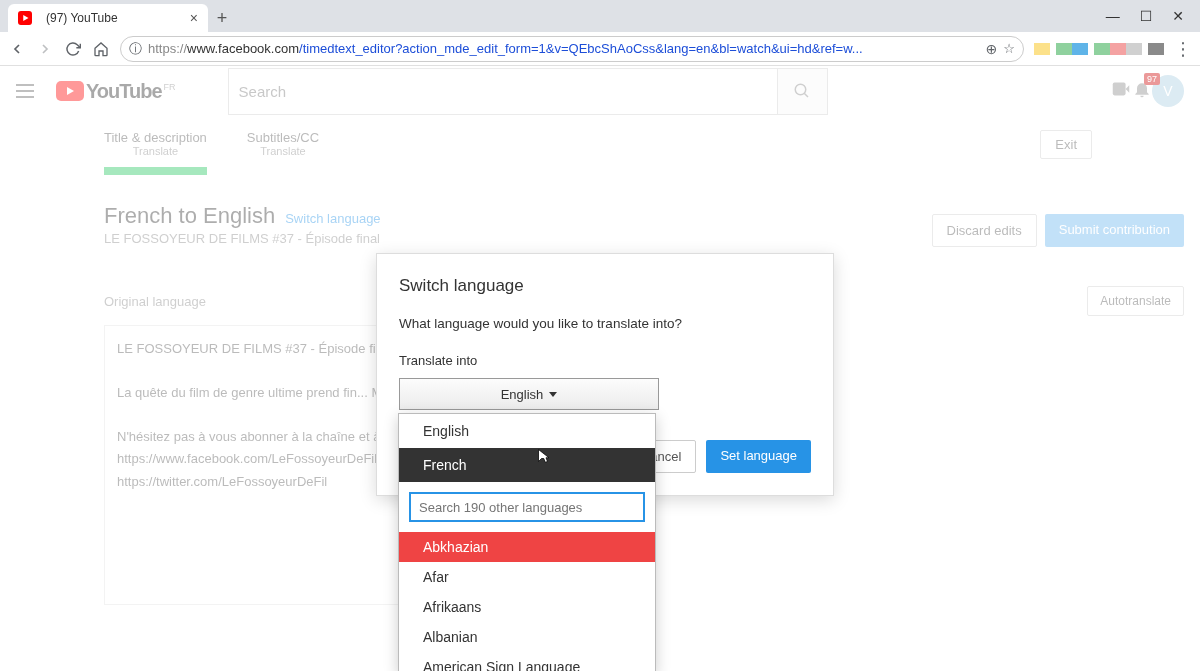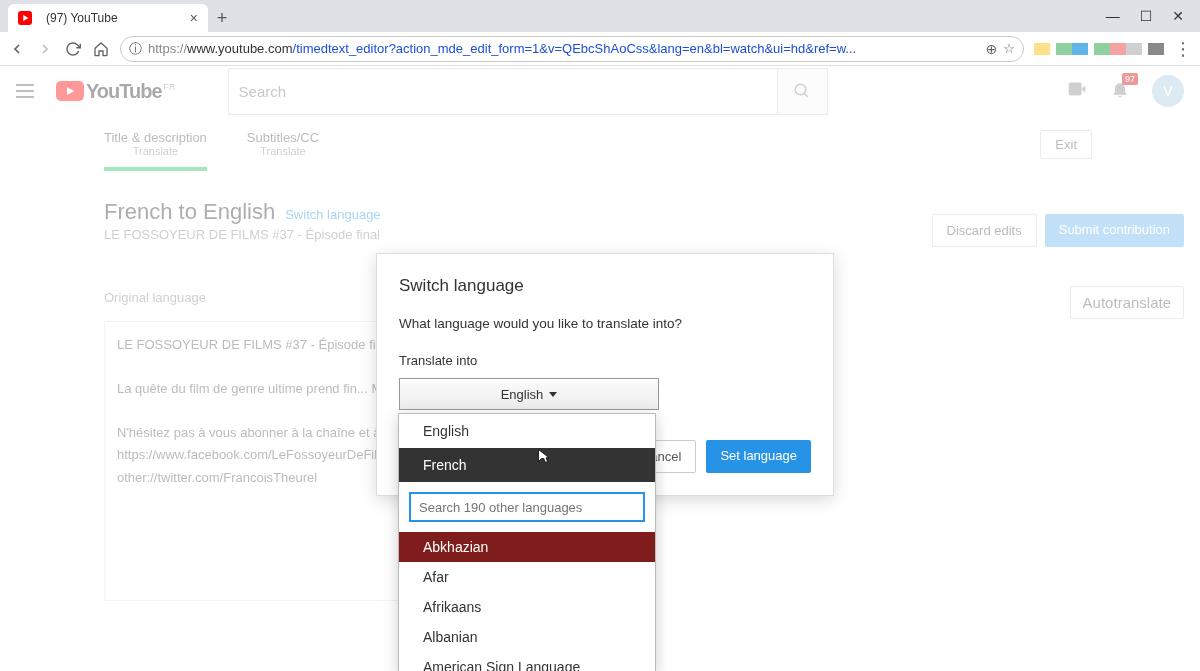--- a/index.html
+++ b/index.html
@@ -33,46 +33,46 @@
   .menu-icon { width: 20px; height: 20px; color: #606060; cursor: pointer; display:flex; flex-direction:column; justify-content:space-between; padding:3px 0;}
   .menu-icon span{height:2px;background:#606060;width:18px;}
   .yt-logo { display: flex; align-items: center; gap: 2px; }
   .yt-play { width: 28px; height: 20px; background: #ff0000; border-radius: 5px; display: flex; align-items: center; justify-content: center; }
   .yt-play::after { content: ""; border-left: 7px solid #fff; border-top: 4px solid transparent; border-bottom: 4px solid transparent; }
   .yt-text { font-weight: bold; font-size: 20px; color: #282828; letter-spacing: -1px; }
   .yt-region { font-size: 9px; color: #888; align-self: flex-start; margin-top: 2px; }
   .yt-search { flex: 1; max-width: 600px; height: 47px; border: 1px solid #ccc; display: flex; margin-left: 32px; }
   .yt-search input { flex: 1; border: none; padding: 0 10px; font-size: 15px; outline: none; }
   .yt-search-btn { width: 50px; background: #f8f8f8; border-left: 1px solid #ccc; display: flex; align-items: center; justify-content: center; color: #888; cursor: pointer; }
-  .yt-right { margin-left: auto; display: flex; align-items: center; gap: 22px; }
+  .yt-right { margin-left: auto; display: flex; align-items: center; }
   .yt-icon { color: #888; cursor: pointer; position: relative; }
   .notif-badge { position: absolute; top: -6px; right: -8px; background: #cc0000; color: #fff; font-size: 9px; padding: 1px 3px; border-radius: 2px; }
   .avatar { width: 32px; height: 32px; border-radius: 50%; background: #a7cde0; display: flex; align-items: center; justify-content: center; color: #fff; font-size: 14px; }
 
   
   .editor-body { padding: 14px 0 0 104px; max-width: 1100px; }
   .tabs-row { display: flex; gap: 40px; align-items: flex-start; }
   .tab-item { text-align: center; padding-bottom: 10px; cursor: pointer; }
   .tab-item .t1 { font-size: 13px; color: #555; }
   .tab-item .t2 { font-size: 11px; color: #888; }
-  .tab-item.active { border-bottom: 4px solid #22c55e; }
+  .tab-item.active { border-bottom: 8px solid #22c55e; }
   .exit-btn { margin-left: auto; margin-right: 8px; border: 1px solid #ccc; padding: 6px 14px; font-size: 13px; color: #555; border-radius: 2px; cursor: pointer; }
 
   .heading-row { display: flex; align-items: baseline; gap: 10px; margin-top: 28px; }
   .heading { font-size: 22px; color: #333; }
   .switch-link { font-size: 13px; color: #2793e6; cursor: pointer; }
   .subtitle { font-size: 13px; color: #888; margin-top: 2px; }
   .action-btns { position: absolute; right: 16px; top: 148px; display: flex; gap: 8px; }
   .btn { padding: 8px 14px; font-size: 13px; border-radius: 2px; cursor: pointer; }
   .btn-outline { border: 1px solid #ccc; color: #555; background: #fff; }
   .btn-primary { background: #2793e6; color: #fff; border: none; }
 
   .orig-label { font-size: 13px; color: #888; margin-top: 48px; }
   .textarea-box { border: 1px solid #e0e0e0; margin-top: 16px; padding: 12px; font-size: 13px; color: #555; line-height: 1.7; width: 490px; height: 280px; }
-  .autotranslate { position: absolute; right: 16px; top: 220px; border: 1px solid #ccc; padding: 7px 12px; font-size: 15px; color: #555; border-radius: 2px; cursor: pointer; }
+  .autotranslate { position: absolute; right: 16px; top: 220px; border: 1px solid #ccc; padding: 7px 12px; font-size: 12px; color: #555; border-radius: 2px; cursor: pointer; }
 
   
   .white-overlay { position: absolute; top: 66px; left:0; right:0; bottom:0; background: rgba(255,255,255,0.6); }
 
   
   .modal { position: absolute; left: 376px; top: 253px; width: 458px; background: #fff; border: 1px solid #ddd; box-shadow: 0 4px 16px rgba(0,0,0,0.15); padding: 22px; }
   .modal-title { font-size: 17px; font-weight: 500; color: #333; }
   .modal-prompt { font-size: 13.5px; color: #333; margin-top: 20px; }
   .modal-label { font-size: 13px; color: #333; margin-top: 22px; }
   .lang-dropdown-btn { width: 260px; height: 32px; border: 1px solid #999; background: linear-gradient(#fcfcfc,#ececec); display: flex; align-items: center; justify-content: center; gap: 6px; font-size: 13px; color: #333; margin-top: 10px; cursor: pointer; }
@@ -80,21 +80,21 @@
   .modal-footer { display: flex; justify-content: flex-end; gap: 10px; margin-top: 30px; }
 
   
   .dropdown-panel { position: absolute; left: 398px; top: 413px; width: 258px; background: #fff; border: 1px solid #bbb; box-shadow: 0 4px 14px rgba(0,0,0,0.2); }
   .dd-item { padding: 9px 24px; font-size: 14px; color: #333; cursor: pointer; }
   .dd-item.highlight { background: #333; color: #fff; }
   .dd-search-wrap { padding: 10px; }
   .dd-search { width: 100%; height: 30px; border: 2px solid #2793e6; padding: 0 8px; font-size: 13px; outline: none; }
   .dd-list { max-height: 140px; overflow-y: scroll; position: relative; }
   .dd-list-item { padding: 7px 24px; font-size: 14px; color: #333; cursor: pointer; }
-  .dd-list-item.sel { background: #7f1d1d; color: #fff; }
+  .dd-list-item.sel { background: #ef4444; color: #fff; }
 
   
   .cursor { position: absolute; left: 534px; top: 446px; pointer-events: none; z-index: 999; }
   .cursor svg { width: 18px; height: 22px; }
 
   
   .dd-list::-webkit-scrollbar { width: 14px; }
   .dd-list::-webkit-scrollbar-track { background: #f0f0f0; }
   .dd-list::-webkit-scrollbar-thumb { background: #c4c4c4; }
 </style>
@@ -138,21 +138,21 @@
       </svg>
     </span>
   <span class="nav-icon">
       <svg width="16" height="16" viewBox="0 0 24 24" fill="none" stroke="#5f6368" stroke-width="2">
         <path d="M3 11l9-8 9 8v10a1 1 0 0 1-1 1h-5v-7h-6v7H4a1 1 0 0 1-1-1z"></path>
       </svg>
     </span>
   <div class="address-bar">
     <span class="info-icon">ⓘ</span>
     <span class="url-display">
-      <span class="proto">https://</span><span>www.youtube.com</span><span class="path">/timedtext_editor?action_mde_edit_form=1&amp;v=QEbcShAoCss&amp;lang=en&amp;bl=watch&amp;ui=hd&amp;ref=w...</span>
+      <span class="proto">https://</span><span>www.facebook.com</span><span class="path">/timedtext_editor?action_mde_edit_form=1&amp;v=QEbcShAoCss&amp;lang=en&amp;bl=watch&amp;ui=hd&amp;ref=w...</span>
     </span>
     <span class="toolbar-icon" style="font-size:14px">⊕</span>
     <span class="toolbar-icon">☆</span>
   </div>
   <div class="profile-squares">
     <span style="background:#fce18a"></span>
       <span style="width:6px"></span>
     <span style="background:#8fd19e"></span>
       <span style="background:#5fb4e8"></span>
       <span style="width:6px"></span>
@@ -229,21 +229,21 @@
 
     <div class="orig-label">Original language</div>
 
     <div class="autotranslate">Autotranslate</div>
 
     <div class="textarea-box">
       <div>LE FOSSOYEUR DE FILMS #37 - Épisode final</div><br>
       <div>La quête du film de genre ultime prend fin... M</div><br>
       <div>N'hésitez pas à vous abonner à la chaîne et à</div>
       <div>https://www.facebook.com/LeFossoyeurDeFil</div>
-      <div>other://twitter.com/FrancoisTheurel</div>
+      <div>https://twitter.com/LeFossoyeurDeFil</div>
     </div>
   </div>
 </div>
 
 <div class="white-overlay"></div>
 
 <div class="modal">
   <div class="modal-title">Switch language</div>
   <div class="modal-prompt">What language would you like to translate into?</div>
   <div class="modal-label">Translate into</div>

